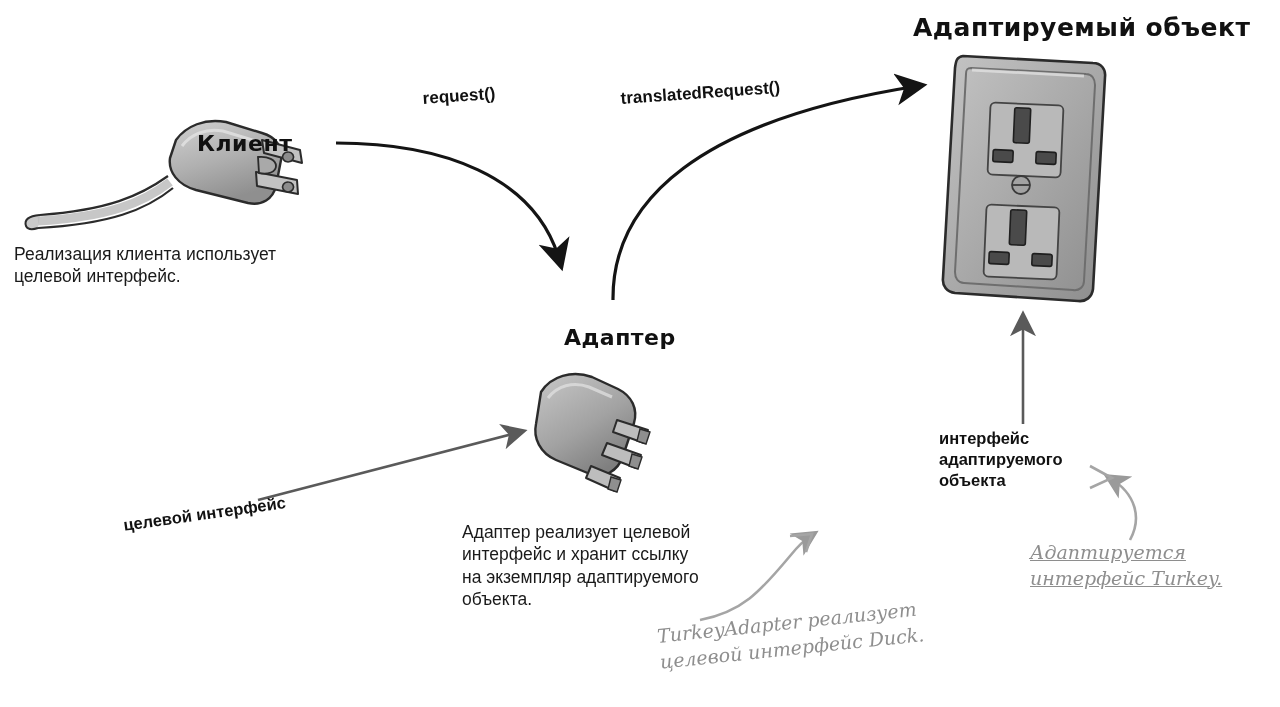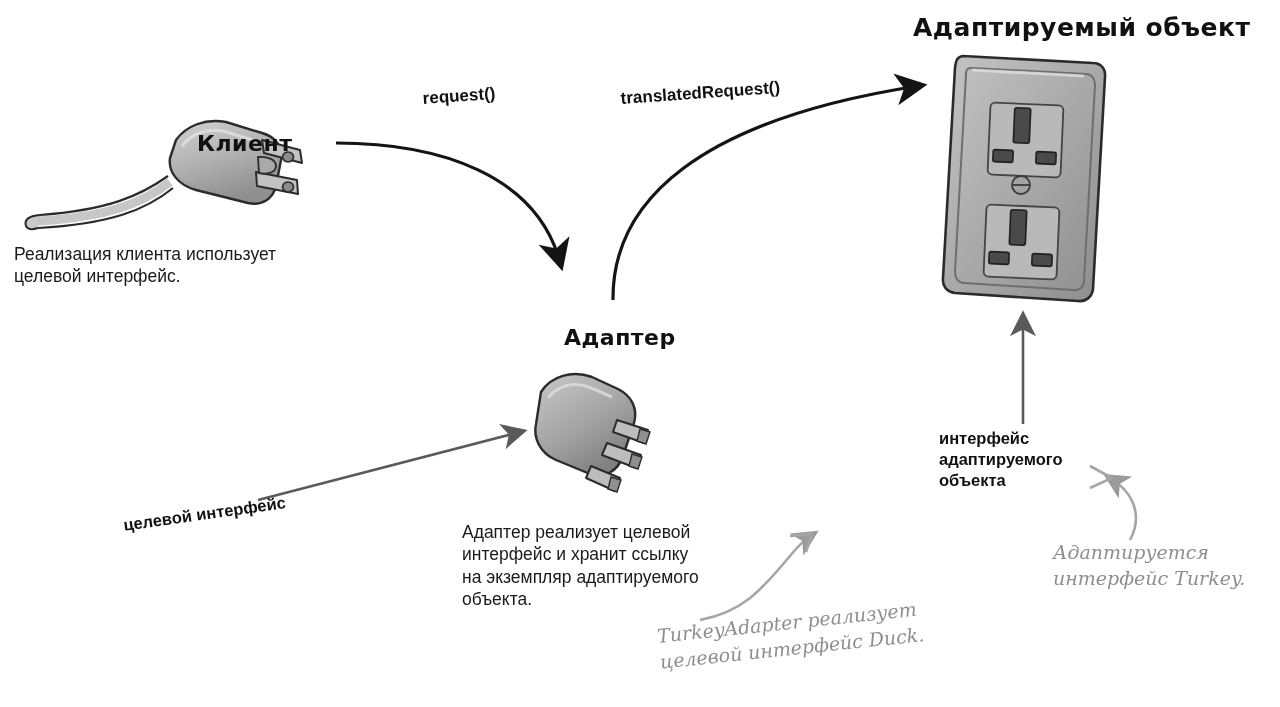--- a/index.html
+++ b/index.html
@@ -203,16 +203,16 @@
 интерфейс и хранит ссылку
 на экземпляр адаптируемого
 объекта.</div>
 
   <div class="lbl body-text" style="left:14px; top:243px;">Реализация клиента использует
 целевой интерфейс.</div>
 
   <div class="lbl gray-hand rot-1" style="left:656px; top:624px;">TurkeyAdapter реализует
 целевой интерфейс Duck.</div>
 
-  <div class="lbl gray-hand" style="left:1053px; top:540px;">Адаптируется
+  <div class="lbl gray-hand" style="left:1030px; top:540px;text-decoration:underline;">Адаптируется
 интерфейс Turkey.</div>
 
 </div>
 
 </body></html>

